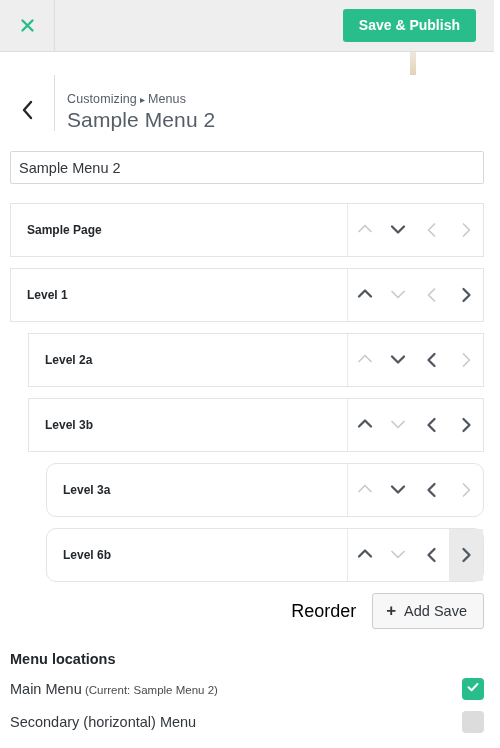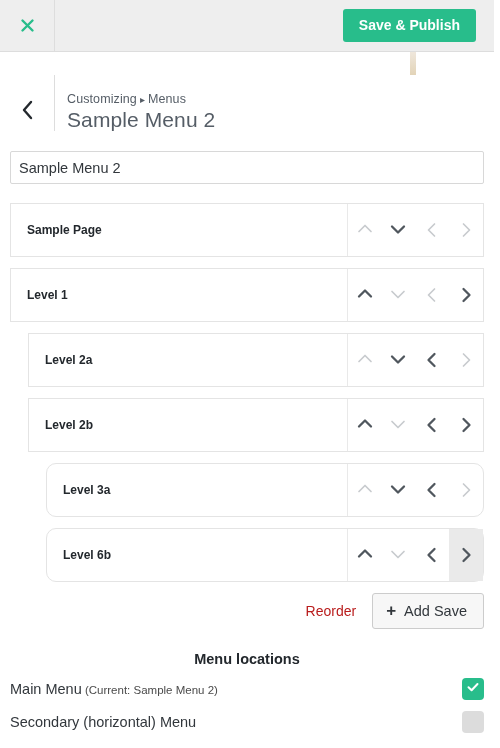--- a/index.html
+++ b/index.html
@@ -102,34 +102,34 @@
   .reorder-btn.disabled { cursor: default; }
   .reorder-btn.hovered { background: #eaeaea; }
   .reorder-btn svg { display: block; }
 
   
   .actions-bar {
     display: flex; align-items: center; justify-content: flex-end;
     margin: 7px 10px 0 0;
   }
   .reorder-link {
-    font-size: 14px; color: #b91c1c; cursor: pointer; margin-right: 16px;
+    font-size: 18px; color: #000000; cursor: pointer; margin-right: 16px;
   }
   .add-items-btn {
     display: flex; align-items: center; gap: 8px;
     background: #f7f7f7; border: 1px solid #cccccc; border-radius: 3px;
     padding: 8px 16px 9px 13px;
     font-size: 14.5px; color: #32373c; cursor: pointer;
     font-family: "Liberation Sans", sans-serif;
   }
   .plus-glyph { font-size: 17px; font-weight: bold; line-height: 1; color:#32373c; }
 
   
   .locations { margin-top: 22px; padding: 0 10px 0 10px; }
-  .locations-title { font-size: 14.5px; font-weight: bold; color: #23282d; text-align: center; }
+  .locations-title { font-size: 14.5px; font-weight: bold; color: #23282d; }
   .location-row {
     display: flex; align-items: center; justify-content: space-between;
     margin-top: 11px;
     gap: 12px;
   }
   .location-label { font-size: 14.5px; color: #32373c; }
   .location-label .current { font-size: 11.5px; color: #4a4a4a; }
   .checkbox {
     width: 22px; height: 22px; border-radius: 4px;
     display: flex; align-items: center; justify-content: center;
@@ -271,21 +271,21 @@
             <div class="reorder-btn disabled">
               <span>
                 <svg width="18" height="18" viewBox="0 0 18 18">
                   <path d="M6.5 3 L12.5 9 L6.5 15" stroke="#c8cbce" stroke-width="1.7" fill="none" stroke-linecap="round" stroke-linejoin="round"></path>
                 </svg>
               </span>
             </div>
           </div>
         </div>
         <div class="menu-row depth-1">
-          <div class="menu-row-label">Level 2b</div>
+          <div class="menu-row-label">Level 3b</div>
           <div class="reorder-nav">
             <div class="reorder-btn first">
               <span>
                 <svg width="18" height="18" viewBox="0 0 18 18">
                   <path d="M3 10.5 L9 4.5 L15 10.5" stroke="#50575e" stroke-width="2.3" fill="none" stroke-linecap="round" stroke-linejoin="round"></path>
                 </svg>
               </span>
             </div>
             <div class="reorder-btn disabled">
               <span>

